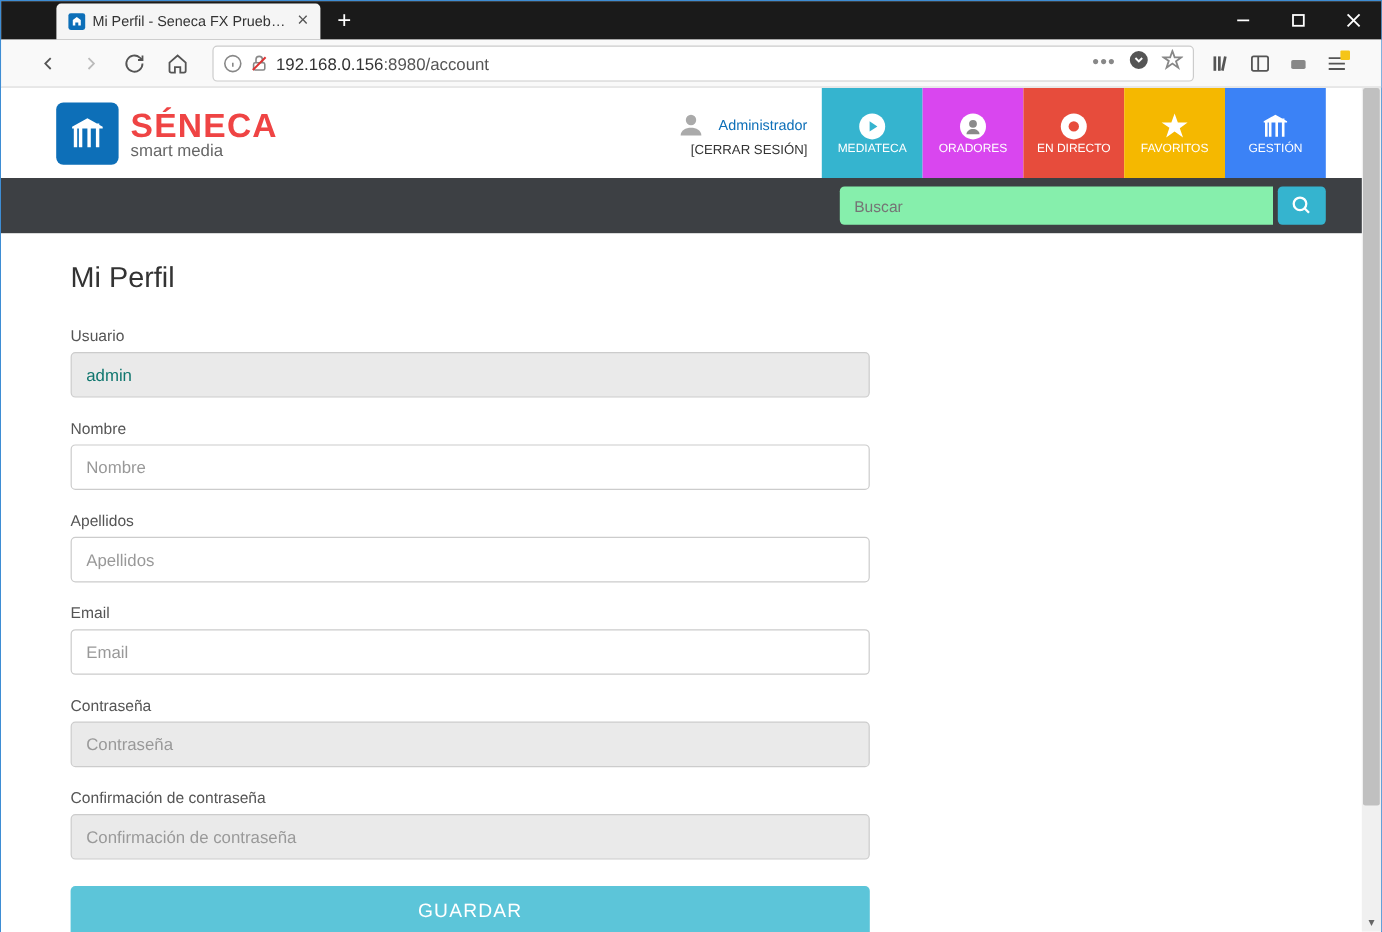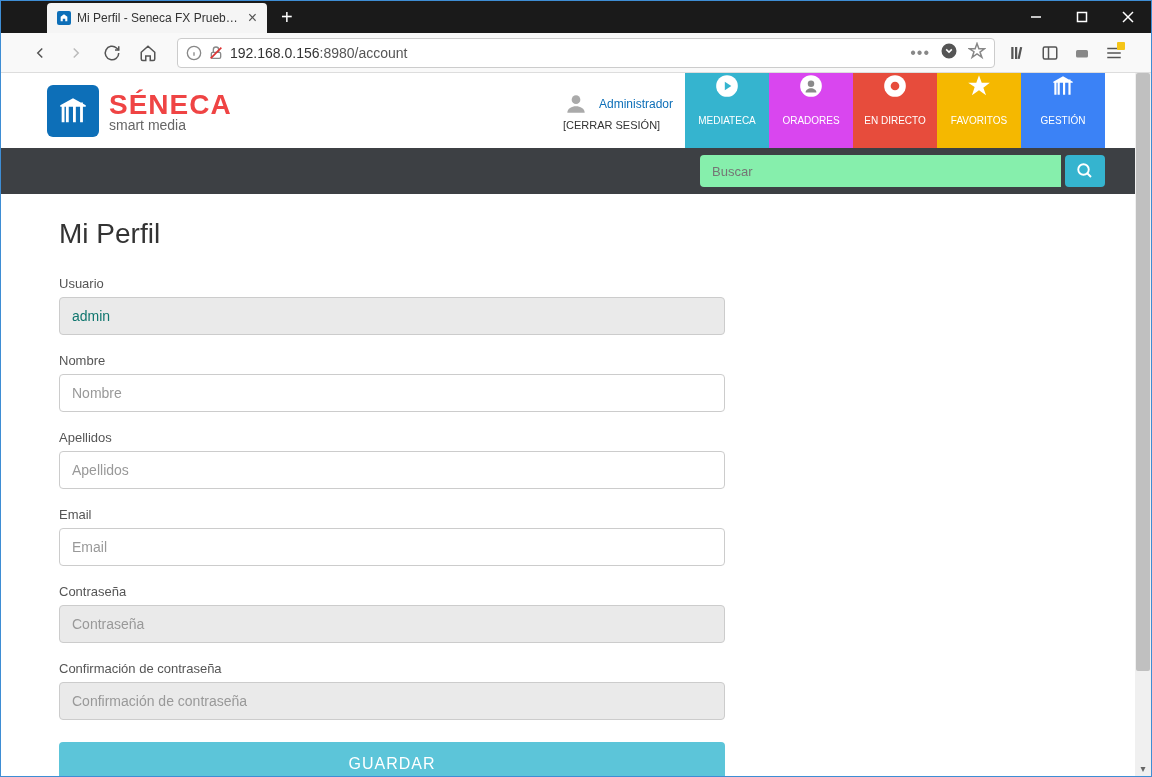--- a/index.html
+++ b/index.html
@@ -38,46 +38,46 @@
     
     
     .site-header { display: flex; align-items: stretch; padding: 0 46px 0 46px; height: 75px; background: #fff; }
     .logo-area { display: flex; align-items: center; gap: 10px; flex: 1; }
     .logo-icon { width: 52px; height: 52px; background: #0d6fb8; border-radius: 6px; display: flex; align-items: center; justify-content: center; }
     .logo-icon svg { width: 34px; height: 34px; }
     .logo-text { display: flex; flex-direction: column; }
     .brand { font-size: 28px; font-weight: bold; color: #ef4444; letter-spacing: 1px; font-family: 'Arial Black', Arial, sans-serif; text-transform: uppercase; }
     .brand-sub { font-size: 14px; color: #666; margin-top: -4px; }
     
-    .user-info { display: flex; flex-direction: column; align-items: flex-start; justify-content: center; padding: 0 12px; font-size: 11px; gap: 2px; }
+    .user-info { display: flex; flex-direction: column; align-items: flex-end; justify-content: center; padding: 0 12px; font-size: 11px; gap: 2px; }
     .user-info .avatar { width: 26px; height: 26px; }
     .user-info .avatar svg { width: 26px; height: 26px; fill: #aaa; }
     .user-info .name { color: #0d6fb8; font-size: 12px; }
     .user-info .logout { color: #333; font-size: 11px; }
     .user-info-row { display: flex; align-items: center; gap: 10px; }
     
     .nav-tiles { display: flex; }
-    .nav-tile { width: 84px; height: 75px; display: flex; flex-direction: column; align-items: center; color: #fff; font-size: 10px; gap: 16px; cursor: pointer; }
+    .nav-tile { width: 84px; height: 75px; display: flex; flex-direction: column; align-items: center; justify-content: center; color: #fff; font-size: 10px; gap: 0; cursor: pointer; }
     .nav-tile svg { width: 26px; height: 26px; }
     .tile-mediateca { background: #35b4cf; }
     .tile-oradores { background: #d946ef; }
     .tile-directo { background: #e74c3c; }
     .tile-favoritos { background: #f5b800; }
     .tile-gestion { background: #3b82f6; }
     
     
     .search-bar { background: #3d4044; height: 46px; display: flex; align-items: center; justify-content: flex-end; padding: 0 46px; }
     .search-box { display: flex; align-items: center; width: 405px; }
     .search-input { flex: 1; height: 32px; border: none; border-radius: 4px 0 0 4px; padding: 0 12px; font-size: 13px; outline: none; background: #86efac; }
     .search-btn { width: 40px; height: 32px; background: #35b4cf; border: none; border-radius: 4px; margin-left: 4px; display: flex; align-items: center; justify-content: center; cursor: pointer; }
     .search-btn svg { width: 18px; height: 18px; stroke: #fff; }
     
     
     .content { padding: 24px 46px 30px 58px; max-width: 770px; }
-    .page-title { font-size: 28px; color: #333; font-weight: normal; margin-bottom: 26px; }
+    .page-title { font-size: 24px; color: #333; font-weight: normal; margin-bottom: 26px; }
     .form-group { margin-bottom: 18px; }
     .form-label { display: block; font-size: 13px; color: #555; margin-bottom: 6px; }
     .form-input { width: 100%; height: 38px; border: 1px solid #ccc; border-radius: 4px; padding: 0 12px; font-size: 14px; color: #555; outline: none; }
     .form-input.readonly { background: #eaeaea; color: #0f766e; }
     .form-input::placeholder { color: #999; }
     .btn-save { width: 100%; height: 44px; background: #5cc5d9; border: none; border-radius: 4px; color: #fff; font-size: 16px; letter-spacing: 1px; cursor: pointer; margin-top: 4px; }
     
     
     .vscroll { position: absolute; right: 0; top: 0; bottom: 0; width: 16px; background: #f0f0f0; }
     .vscroll-thumb { position: absolute; right: 1px; top: 0; width: 14px; height: 85%; background: #c0c0c0; border-radius: 2px; }

